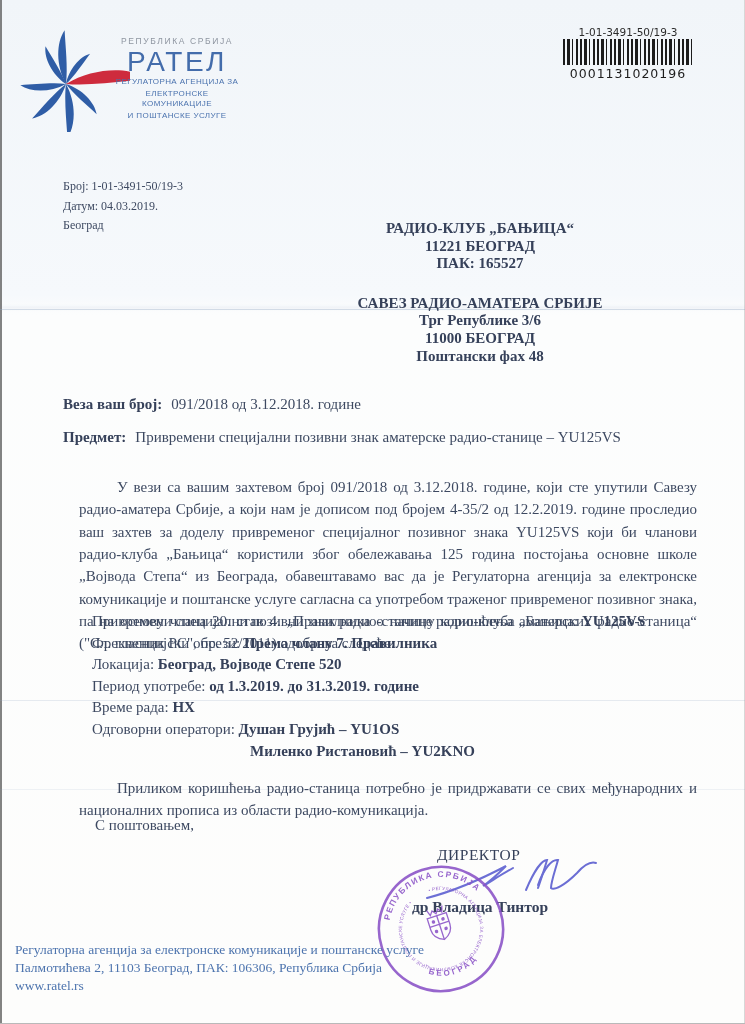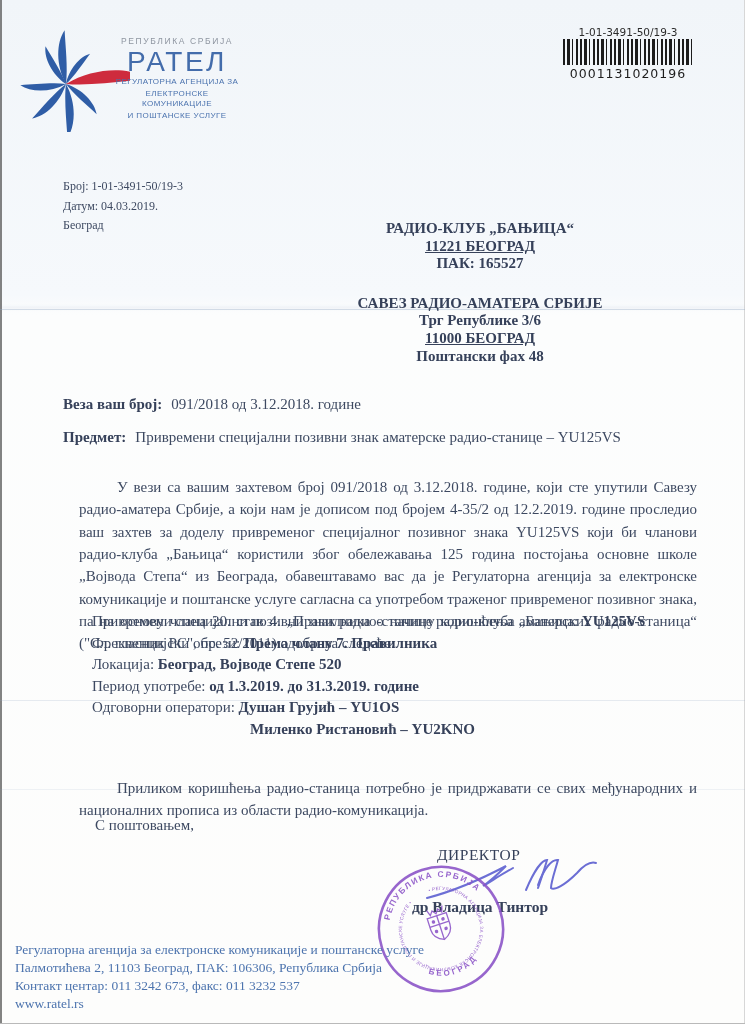--- a/index.html
+++ b/index.html
@@ -34,21 +34,21 @@
   .bc-top{font-size:10.5px;color:#2c2c2c;}
   .bc-bars{margin:1px 2px 0 2px;height:26px;
     background:repeating-linear-gradient(90deg,#1c1c1c 0 2px,transparent 2px 4px,#1c1c1c 4px 7px,transparent 7px 9px,#1c1c1c 9px 10px,transparent 10px 13px,#1c1c1c 13px 15px,transparent 15px 17px);}
   .bc-bot{font-size:12.5px;color:#1d1d1d;letter-spacing:1px;margin-top:1px;}
 
   .ref-block{position:absolute;left:63px;top:155px;font-size:12px;line-height:19.5px;margin-top:22px;}
 
   .recipients{position:absolute;left:309px;top:220px;width:342px;text-align:center;
     font-weight:bold;font-size:15px;line-height:17.6px;color:#36415a;}
   .recipient+.recipient{margin-top:22px;}
-  .u{text-decoration:underline;}
+  .u{}
 
   .refline{position:absolute;left:63px;top:396px;font-size:15px;}
   .subjline{position:absolute;left:63px;top:429px;font-size:15px;}
   .lbl{font-weight:bold;color:#36415a;}
   .refline .val,.subjline .val{margin-left:9px;}
 
   .body-p{position:absolute;left:63px;width:618px;font-size:15px;line-height:22.35px;
     text-align:justify;text-indent:38px;margin:16px;}
   .p1{top:460px;}
   .p2{top:761px;}
@@ -147,20 +147,24 @@
       <span>Фреквенцијски опсези:</span>
       <span class="v">Према члану 7. Правилника</span>
     </div>
     <div>
       <span>Локација:</span>
       <span class="v">Београд, Војводе Степе 520</span>
     </div>
     <div>
       <span>Период употребе:</span>
       <span class="v">од 1.3.2019. до 31.3.2019. године</span>
+    </div>
+    <div>
+      <span>Време рада:</span>
+      <span class="v">HX</span>
     </div>
     <div>
       <span>Одговорни оператори:</span>
       <span class="v">Душан Грујић – YU1OS</span>
     </div>
     <div class="op2">
       <span class="v">Миленко Ристановић – YU2KNO</span>
     </div>
   </div>
 
@@ -203,17 +207,16 @@
         <circle cx="71" cy="57" r="1.1" fill="#8a52c7"></circle>
         <circle cx="61" cy="67" r="1.1" fill="#8a52c7"></circle>
         <circle cx="71" cy="67" r="1.1" fill="#8a52c7"></circle>
       </g>
     </g>
   </svg>
 
   <div class="footer">
     <div>Регулаторна агенција за електронске комуникације и поштанске услуге</div>
     <div>Палмотићева 2, 11103 Београд, ПАК: 106306, Република Србија</div>
-    <div>Контакт центар: 011 3242 673, факс: 011 3232 537</div>
     <div>www.ratel.rs</div>
   </div>
 
 </div>
 
 </body></html>

